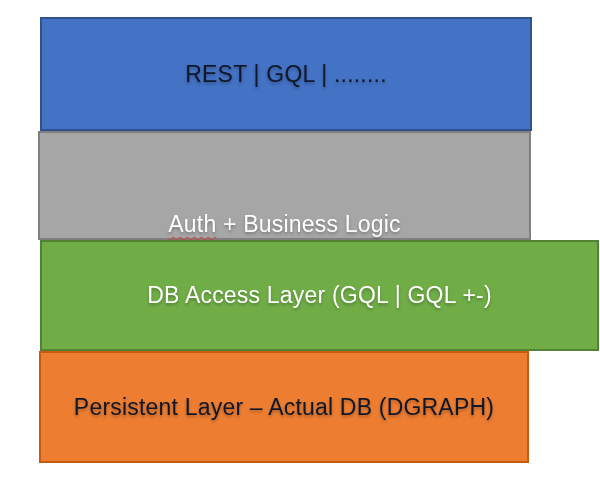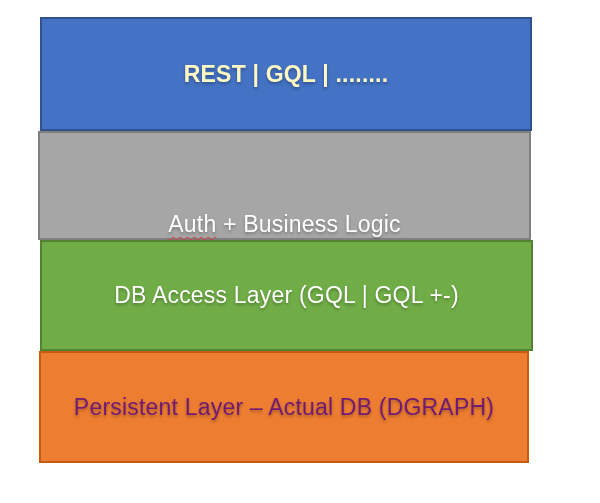--- a/index.html
+++ b/index.html
@@ -27,44 +27,44 @@
   .layer-label {
     color: #ffffff;
     font-size: 23px;
     letter-spacing: 0.2px;
     white-space: nowrap;
     text-shadow: 0 2px 3px rgba(0,0,0,0.28);
   }
   
   .layer-api        { left: 40px; top: 17px;  width: 492px; height: 114px; }
   .layer-auth       { left: 38px; top: 131px; width: 493px; height: 109px; }
-  .layer-dbaccess   { left: 40px; top: 240px; width: 493px; height: 111px; }
+  .layer-dbaccess   { left: 40px; top: 240px; width: 559px; height: 111px; }
   .layer-persistent { left: 39px; top: 351px; width: 490px; height: 112px; }
 
   .misspelled {
     text-decoration-line: underline;
     text-decoration-style: wavy;
     text-decoration-thickness: 1px;
     text-underline-offset: 4px;
   }
 </style>
 </head>
 <body>
 
 <div class="stage">
 
   <div class="layer layer-api" style="background-color: rgb(68, 114, 196); border-color: rgb(47, 82, 143);">
-    <span class="layer-label" style="color: #fef9c3; font-weight: bold;">REST | GQL | ........</span>
+    <span class="layer-label" style="color: #0f172a;">REST | GQL | ........</span>
   </div>
 
   <div class="layer layer-auth" style="background-color: rgb(166, 166, 166); border-color: rgb(127, 127, 127); align-items: flex-end;">
     <span class="layer-label" style="color: rgb(255, 255, 255);"><span class="misspelled" style="text-decoration-color: rgb(224, 60, 49);">Auth</span><span> + Business Logic</span></span>
   </div>
 
   <div class="layer layer-dbaccess" style="background-color: rgb(112, 173, 71); border-color: rgb(84, 130, 53);">
     <span class="layer-label" style="color: rgb(255, 255, 255);">DB Access Layer (GQL | GQL +-)</span>
   </div>
 
   <div class="layer layer-persistent" style="background-color: rgb(237, 125, 49); border-color: rgb(197, 90, 17);">
-    <span class="layer-label" style="color: #701a75;">Persistent Layer – Actual DB (DGRAPH)</span>
+    <span class="layer-label" style="color: #0f172a;">Persistent Layer – Actual DB (DGRAPH)</span>
   </div>
 
 </div>
 
 </body></html>

